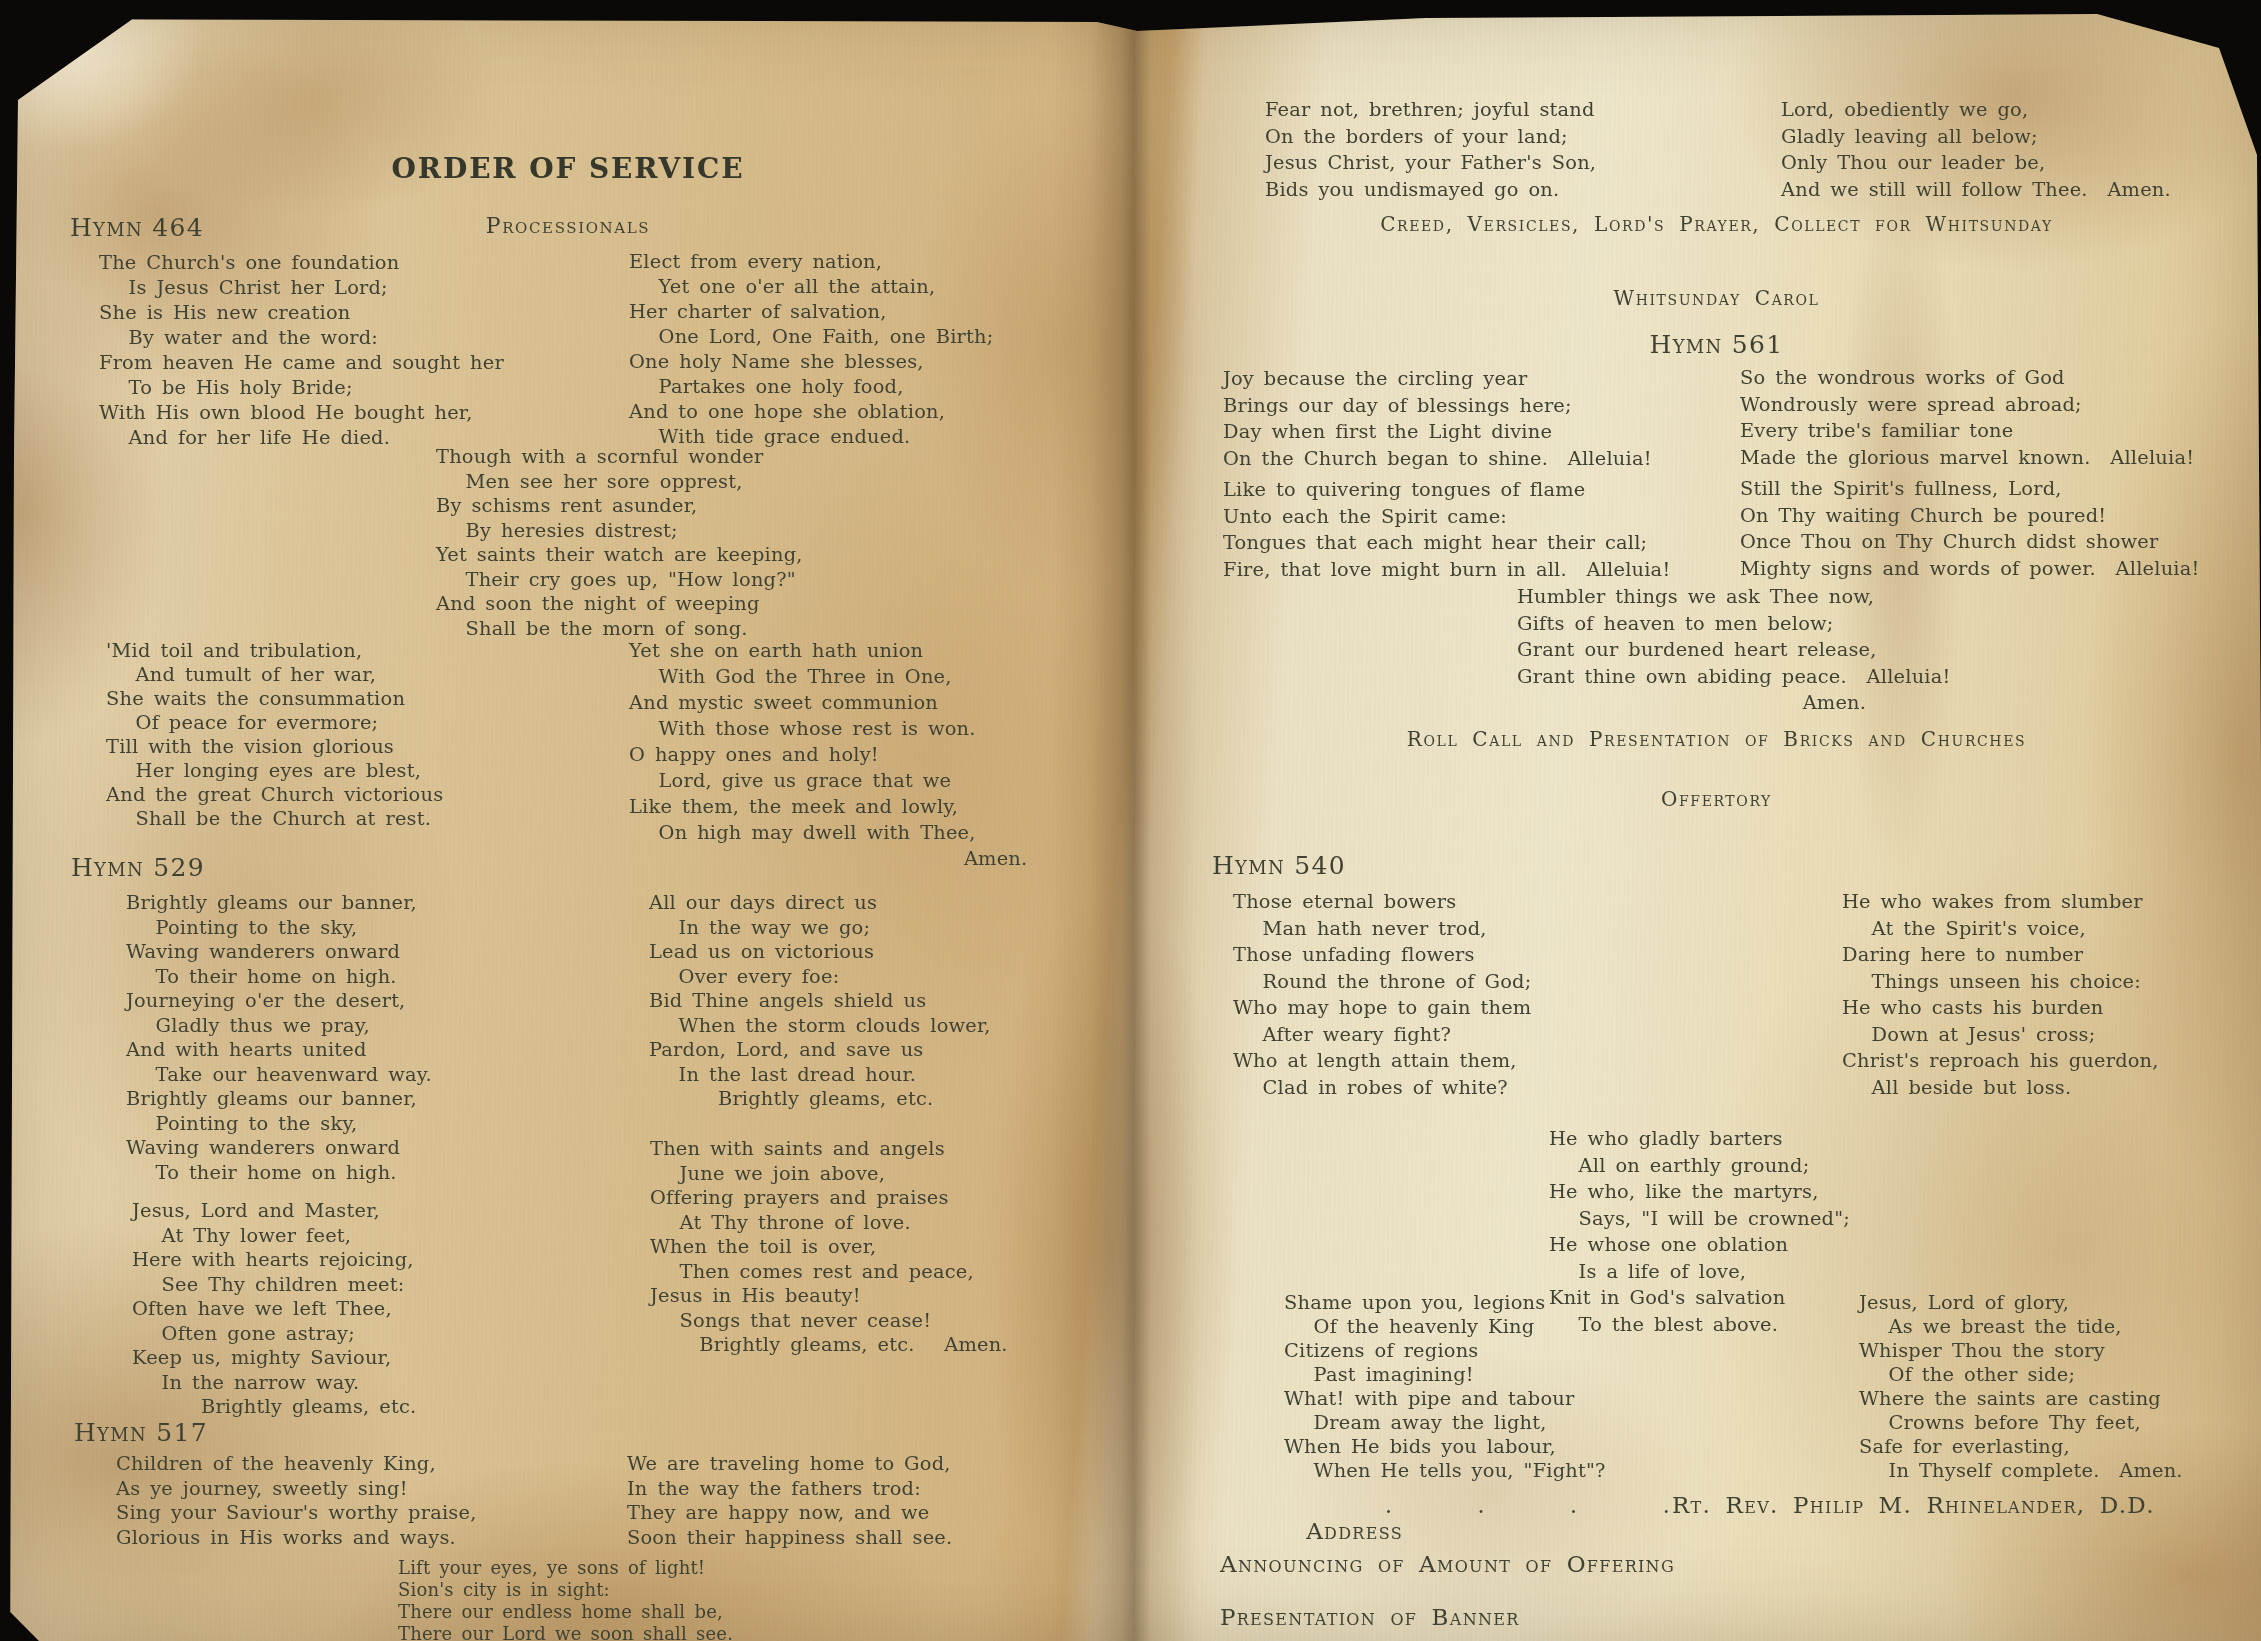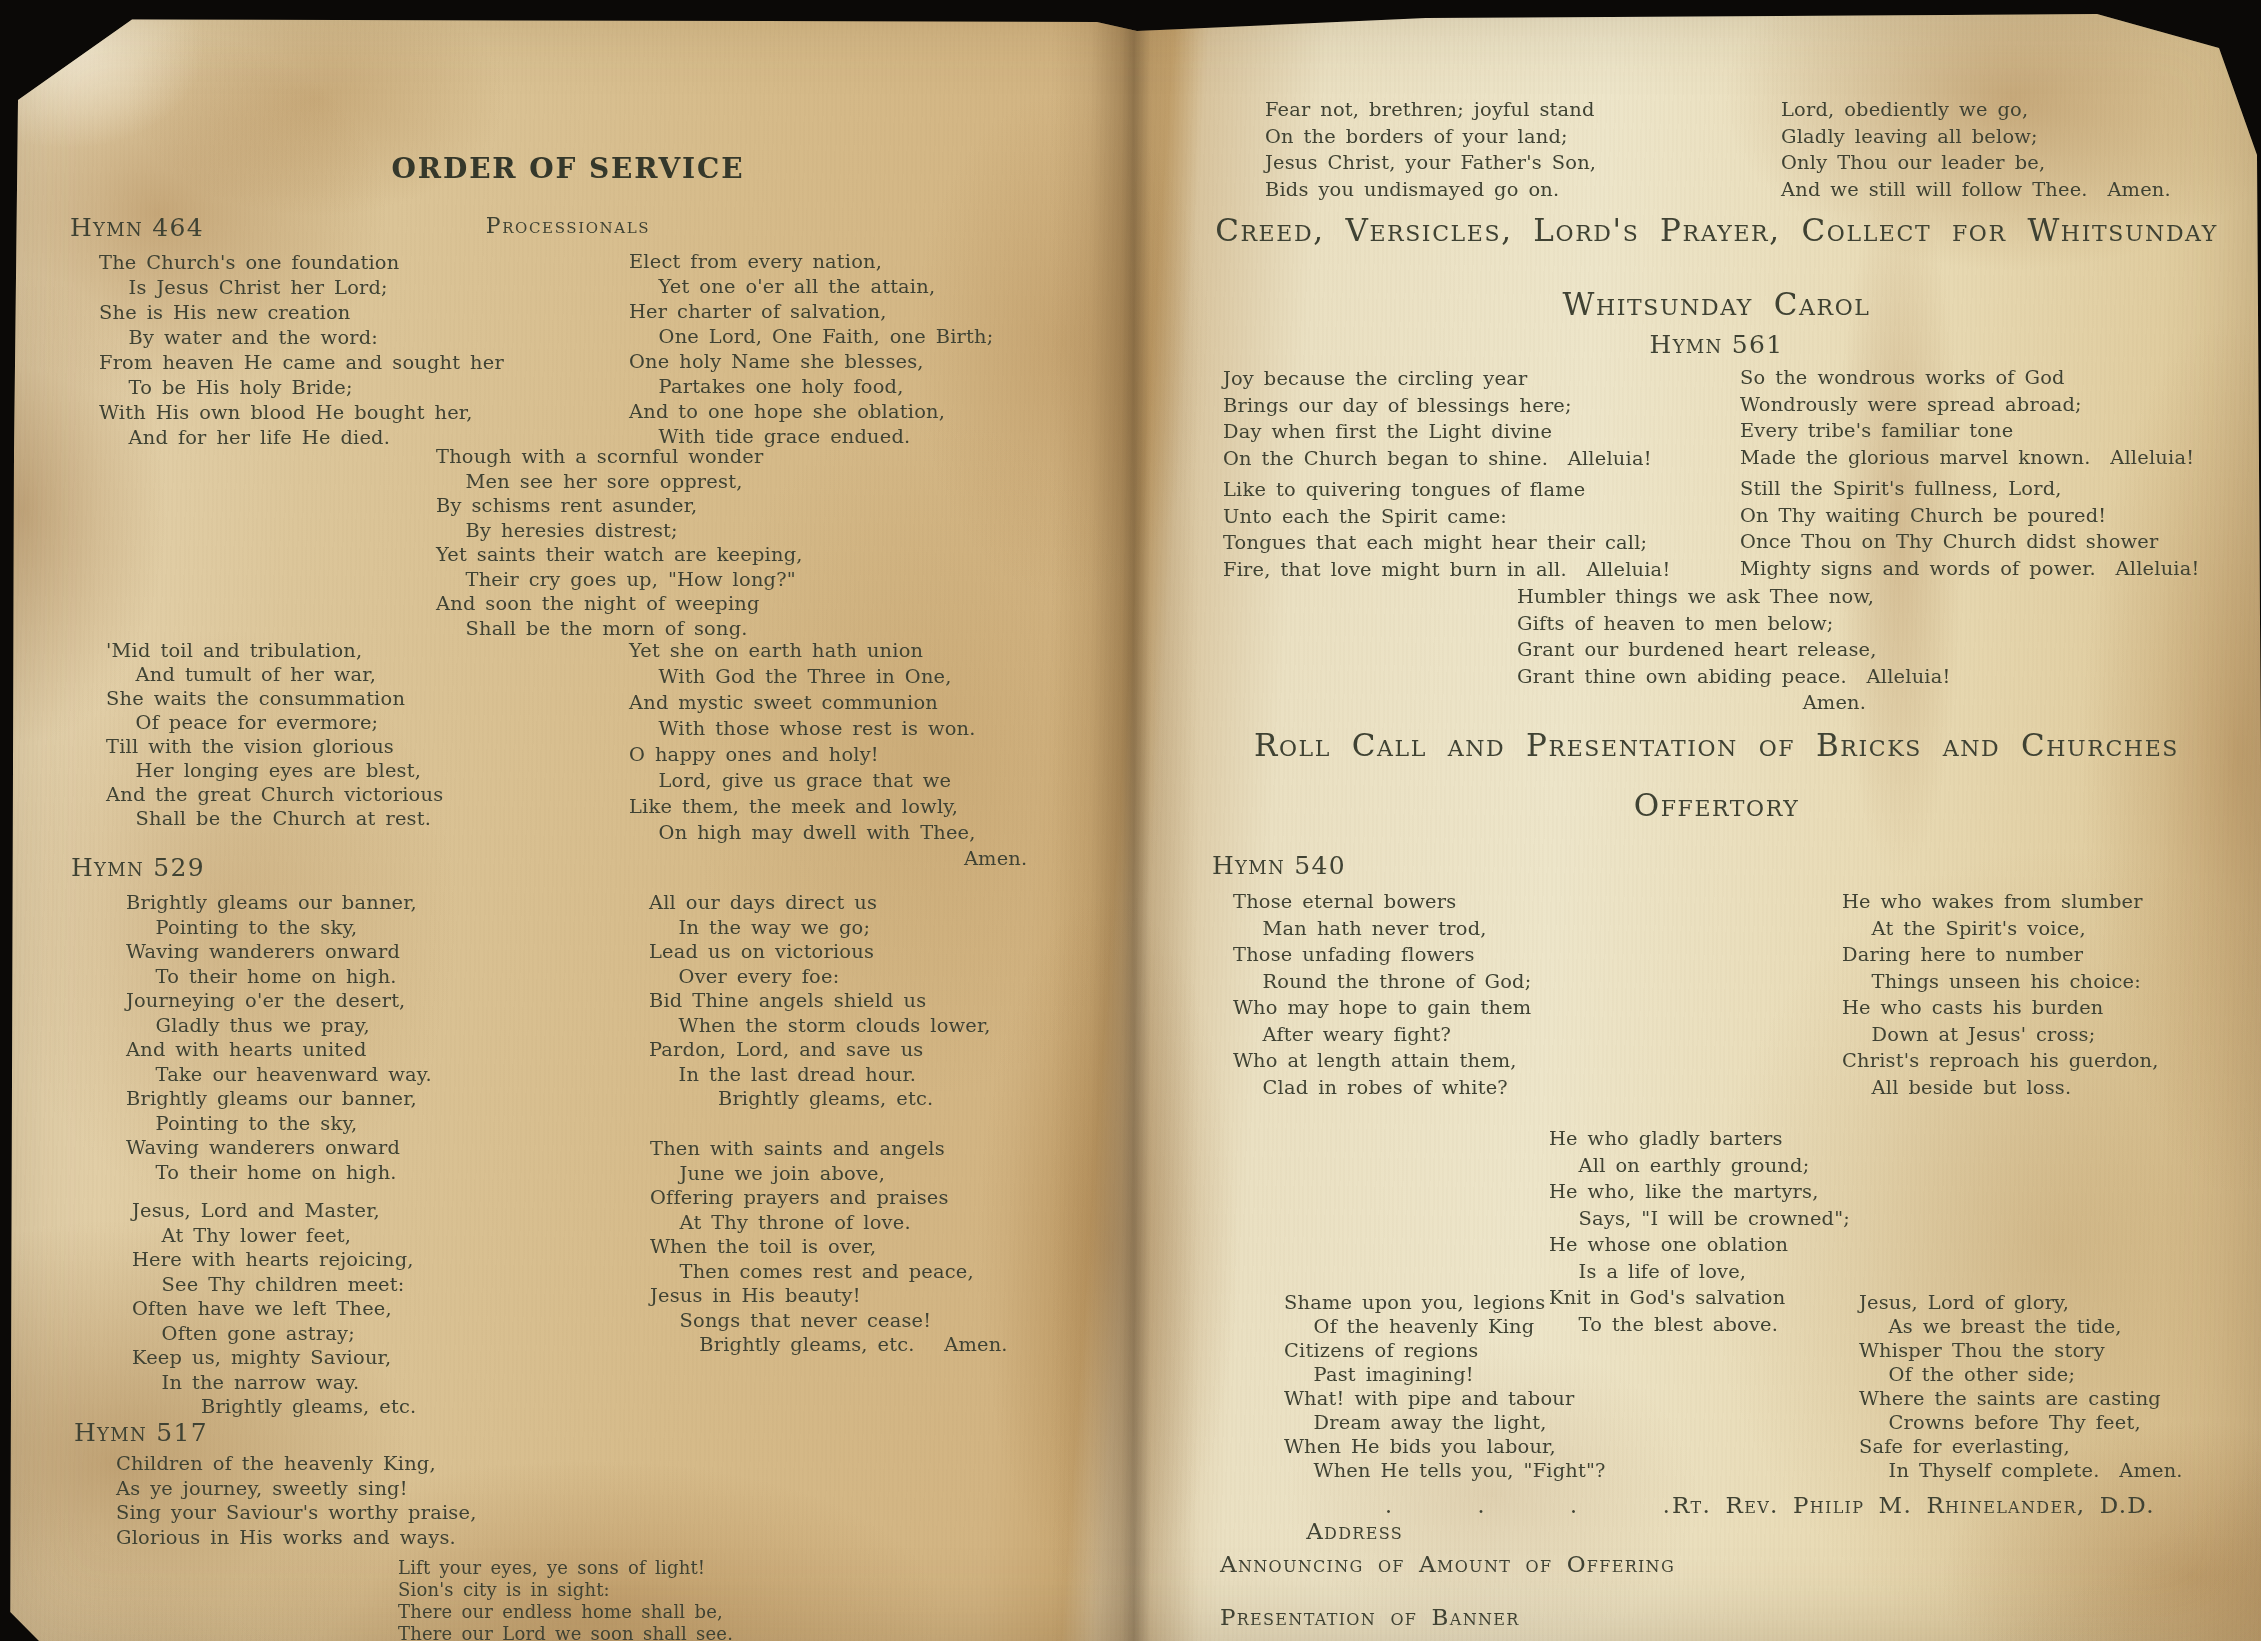--- a/index.html
+++ b/index.html
@@ -27,21 +27,21 @@
       radial-gradient(ellipse 361px 219px at 97% 96%, rgba(144,95,42,0.36), rgba(144,95,42,0) 70%),
       radial-gradient(ellipse 90px 490px at 84% 32%, rgba(150,100,48,0.26), rgba(150,100,48,0) 72%),
       radial-gradient(ellipse 297px 219px at 66% 91%, rgba(150,100,45,0.16), rgba(150,100,45,0) 70%),
       repeating-linear-gradient(91deg, rgba(120,90,50,0.025) 0 1.9px, rgba(0,0,0,0) 1.9px 4.5px),
       linear-gradient(94deg,#e7d7b4 0%,#dcc69a 14%,#d6bb8a 32%,#d2b482 46%,#c9a873 49.5%,#d8c49e 51%,#eae0c2 56%,#ede5c9 68%,#e8dab4 82%,#dfcb9d 93%,#d9bf8e 100%);
   }
   .title{position:absolute;left:181px;width:774px;text-align:center;font-size:28px;font-weight:700;
          letter-spacing:1.9px;margin:0;color:#35382b;}
   .verse{position:absolute;font-size:19.4px;line-height:26.5px;white-space:pre;word-spacing:0.18em;letter-spacing:0.01em;}
   .hymn-label{position:absolute;font-variant:small-caps;font-size:25px;letter-spacing:1.3px;white-space:pre;}
-  .heading{position:absolute;font-variant:small-caps;font-size:31px;letter-spacing:1.6px;word-spacing:0.3em;white-space:pre;}
+  .heading{position:absolute;font-variant:small-caps;font-size:20px;letter-spacing:1.6px;word-spacing:0.3em;white-space:pre;}
   .heading-left{left:181px;width:774px;text-align:center;}
   .heading-right{left:1213px;width:1007px;text-align:center;}
   .order-row{position:absolute;font-variant:small-caps;font-size:23px;letter-spacing:1.3px;word-spacing:0.25em;white-space:pre;}
   
   #t-title{top:152px;}
   #b-h464{left:70px;top:213px;}
   #b-proc{top:213px;font-size:22px;}
   #v-464-1{left:99px;top:250px;line-height:25px;}
   #v-464-2{left:629px;top:249px;line-height:25px;}
   #v-464-3{left:436px;top:445px;line-height:24.5px;}
@@ -98,20 +98,21 @@
     <div class="verse" id="v-464-5"><div>Yet she on earth hath union</div><div>   With God the Three in One,</div><div>And mystic sweet communion</div><div>   With those whose rest is won.</div><div>O happy ones and holy!</div><div>   Lord, give us grace that we</div><div>Like them, the meek and lowly,</div><div>   On high may dwell with Thee,</div><div>                                  Amen.</div></div>
 
     <div class="hymn-label" id="b-h529">Hymn 529</div>
     <div class="verse" id="v-529-1"><div>Brightly gleams our banner,</div><div>   Pointing to the sky,</div><div>Waving wanderers onward</div><div>   To their home on high.</div><div>Journeying o'er the desert,</div><div>   Gladly thus we pray,</div><div>And with hearts united</div><div>   Take our heavenward way.</div><div>Brightly gleams our banner,</div><div>   Pointing to the sky,</div><div>Waving wanderers onward</div><div>   To their home on high.</div></div>
     <div class="verse" id="v-529-2"><div>Jesus, Lord and Master,</div><div>   At Thy lower feet,</div><div>Here with hearts rejoicing,</div><div>   See Thy children meet:</div><div>Often have we left Thee,</div><div>   Often gone astray;</div><div>Keep us, mighty Saviour,</div><div>   In the narrow way.</div><div>       Brightly gleams, etc.</div></div>
     <div class="verse" id="v-529-3"><div>All our days direct us</div><div>   In the way we go;</div><div>Lead us on victorious</div><div>   Over every foe:</div><div>Bid Thine angels shield us</div><div>   When the storm clouds lower,</div><div>Pardon, Lord, and save us</div><div>   In the last dread hour.</div><div>       Brightly gleams, etc.</div></div>
     <div class="verse" id="v-529-4"><div>Then with saints and angels</div><div>   June we join above,</div><div>Offering prayers and praises</div><div>   At Thy throne of love.</div><div>When the toil is over,</div><div>   Then comes rest and peace,</div><div>Jesus in His beauty!</div><div>   Songs that never cease!</div><div>     Brightly gleams, etc.   Amen.</div></div>
 
     <div class="hymn-label" id="b-h517">Hymn 517</div>
     <div class="verse" id="v-517-1"><div>Children of the heavenly King,</div><div>As ye journey, sweetly sing!</div><div>Sing your Saviour's worthy praise,</div><div>Glorious in His works and ways.</div></div>
+    <div class="verse" id="v-517-2"><div>We are traveling home to God,</div><div>In the way the fathers trod:</div><div>They are happy now, and we</div><div>Soon their happiness shall see.</div></div>
     <div class="verse" id="v-517-3"><div>Lift your eyes, ye sons of light!</div><div>Sion's city is in sight:</div><div>There our endless home shall be,</div><div>There our Lord we soon shall see.</div></div>
 
     <div class="verse" id="v-517-4"><div>Fear not, brethren; joyful stand</div><div>On the borders of your land;</div><div>Jesus Christ, your Father's Son,</div><div>Bids you undismayed go on.</div></div>
     <div class="verse" id="v-517-5"><div>Lord, obediently we go,</div><div>Gladly leaving all below;</div><div>Only Thou our leader be,</div><div>And we still will follow Thee.  Amen.</div></div>
 
     <div class="heading heading-right" id="b-creed">Creed, Versicles, Lord's Prayer, Collect for Whitsunday</div>
     <div class="heading heading-right" id="b-carol">Whitsunday Carol</div>
     <div class="hymn-label" id="b-h561">Hymn 561</div>
 
     <div class="verse" id="v-561-1"><div>Joy because the circling year</div><div>Brings our day of blessings here;</div><div>Day when first the Light divine</div><div>On the Church began to shine.  Alleluia!</div></div>

